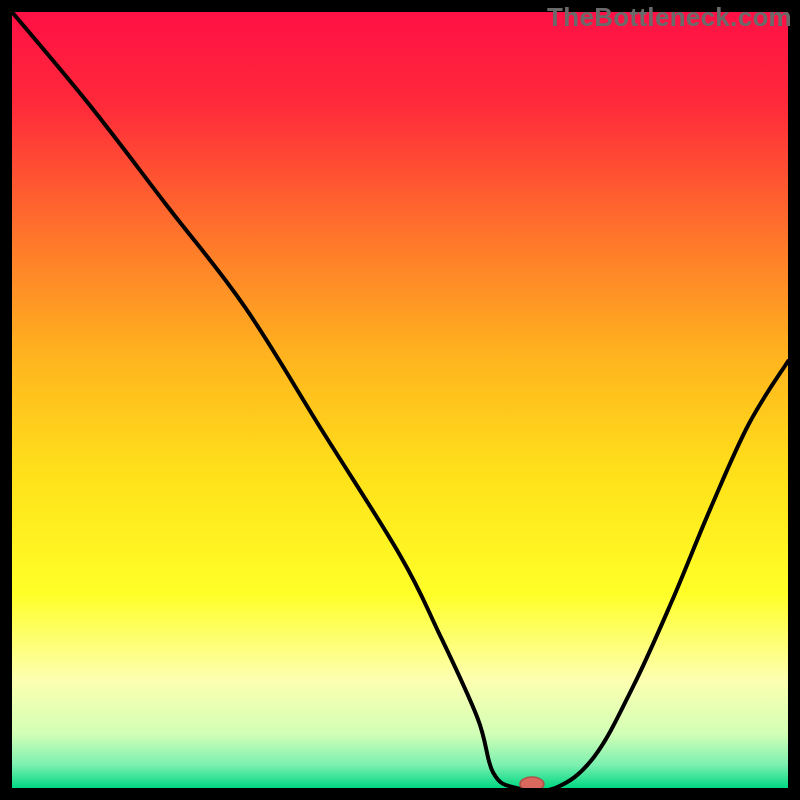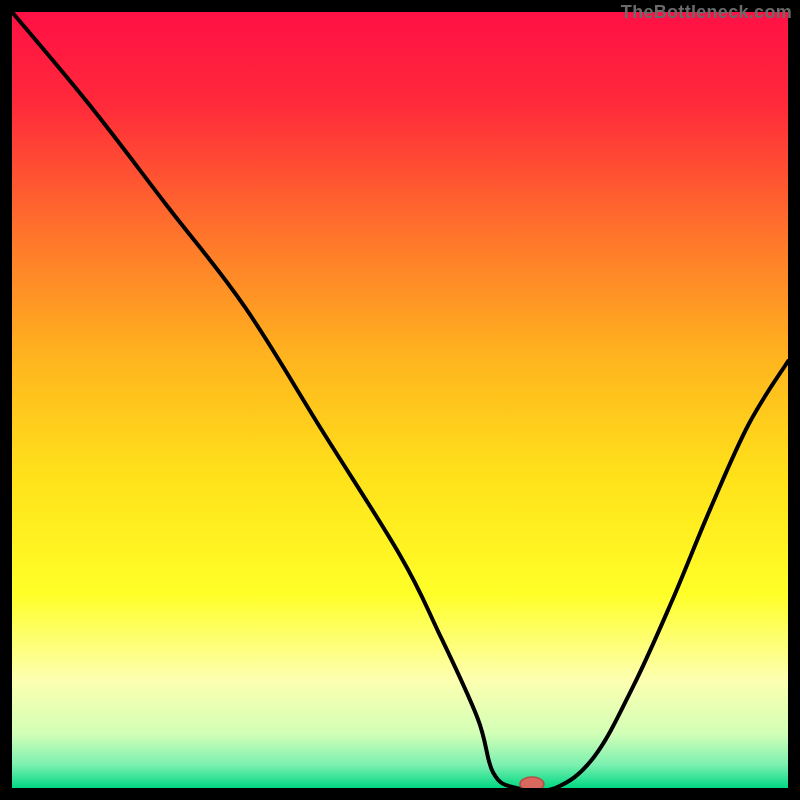--- a/index.html
+++ b/index.html
@@ -13,21 +13,21 @@
   .chart-container {
     position: relative;
     width: 800px;
     height: 800px;
   }
   .watermark {
     position: absolute;
     top: 2px;
     right: 8px;
     font-family: Arial, Helvetica, sans-serif;
-    font-size: 18px;
+    font-size: 26px;
     font-weight: 600;
     color: #6a6a6a;
     letter-spacing: 0.3px;
     z-index: 50;
   }
   svg.chart {
     position: absolute;
     left: 0;
     top: 0;
   }

